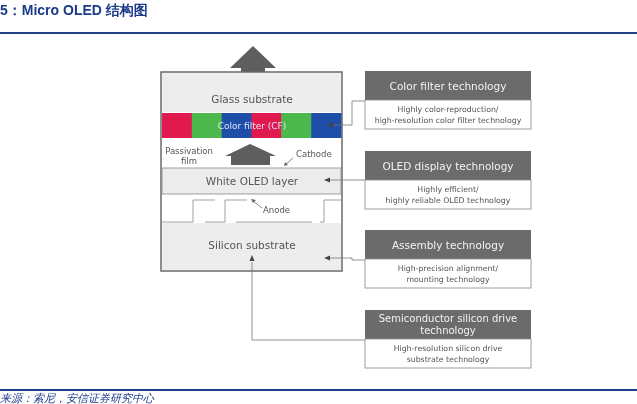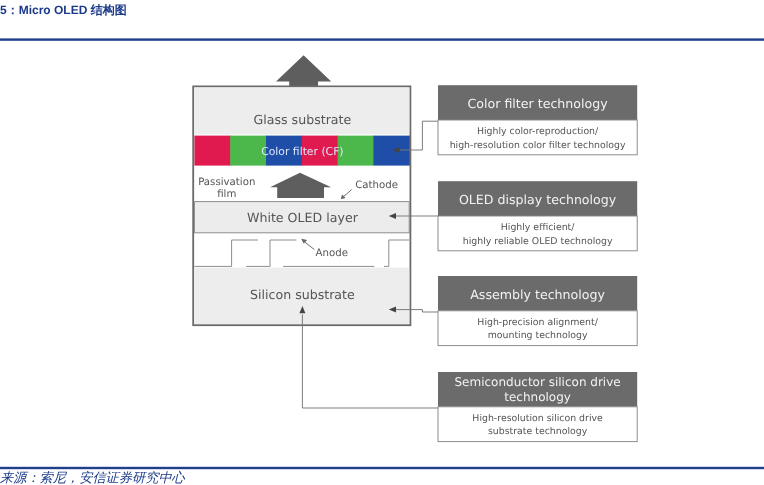--- a/index.html
+++ b/index.html
@@ -1,17 +1,17 @@
 <!DOCTYPE html>
 <html><head>
 <meta charset="utf-8">
 <style>
   html, body { margin: 0; padding: 0; background: #ffffff; }
   body { width: 637px; height: 404px; position: relative; overflow: hidden; font-family: "DejaVu Sans", sans-serif; }
-  .title { position: absolute; left: 0; top: 2px; font-family: "Liberation Sans", sans-serif; font-weight: bold; font-size: 10px; color: #1b3a8a; white-space: nowrap; }
+  .title { position: absolute; left: 0; top: 2px; font-family: "Liberation Sans", sans-serif; font-weight: bold; font-size: 14px; color: #1b3a8a; white-space: nowrap; }
   .rule-top { position: absolute; left: 0; top: 32px; width: 637px; height: 2px; background: #1f3f8a; }
   .rule-bottom { position: absolute; left: 0; top: 389px; width: 637px; height: 2px; background: #1f3f8a; }
   .source { position: absolute; left: 0; top: 391px; font-family: "DejaVu Serif", serif; font-style: italic; font-size: 11px; color: #1b3a8a; white-space: nowrap; }
   svg { position: absolute; left: 0; top: 0; }
   .lbl { font-family: "DejaVu Sans", sans-serif; fill: #555; }
   .hdr { font-family: "DejaVu Sans", sans-serif; fill: #f2f2f2; }
   .desc { font-family: "DejaVu Sans", sans-serif; fill: #555; }
 </style>
 </head>
 <body>

